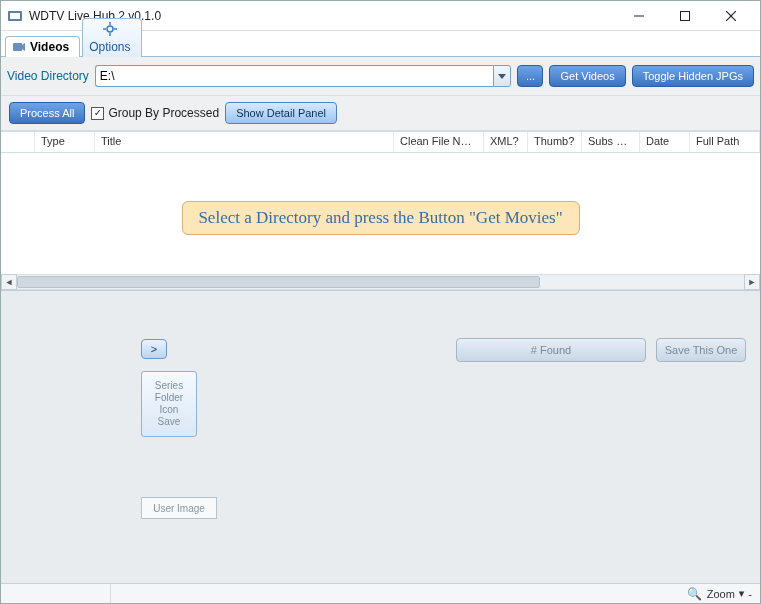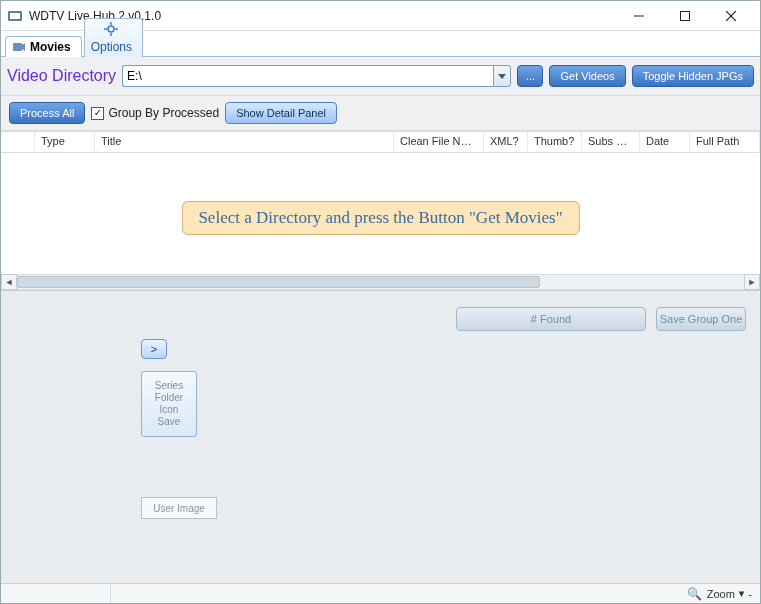--- a/index.html
+++ b/index.html
@@ -15,21 +15,21 @@
 
   
   .tabs { height:26px; display:flex; align-items:flex-end; padding-left:4px; background:#fff; border-bottom:1px solid #9dbcd9; position:relative; }
   .tab { display:flex; align-items:center; gap:4px; padding:3px 10px 3px 6px; font-size:12px; border:1px solid #9dbcd9; border-bottom:none; border-radius:4px 4px 0 0; background:linear-gradient(#fff,#e9f2fb); margin-right:2px; position:relative; top:1px; }
   .tab.active { background:#fff; font-weight:bold; color:#000; z-index:2; }
   .tab.inactive { color:#1e5aa0; background:linear-gradient(#f7fbff,#e2eefc);flex-direction:column; }
   .tab .ticon { width:14px; height:14px; display:flex; }
 
   
   .dirrow { display:flex; align-items:center; gap:6px; padding:8px 6px; background:#eef0f2; border-bottom:1px solid #d9dde1; }
-  .dirrow .lbl { font-size:16px; color:#6d28d9; white-space:nowrap; }
+  .dirrow .lbl { font-size:12px; color:#0369a1; white-space:nowrap; }
   .combo { flex:1; display:flex; align-items:stretch; height:22px; }
   .combo input { flex:1; border:1px solid #7a9ec2; border-right:none; border-radius:3px 0 0 3px; padding:0 4px; font-size:12px; outline:none; }
   .combo .cmbtn { width:18px; border:1px solid #7a9ec2; border-radius:0 3px 3px 0; background:linear-gradient(#f3f7fc,#d9e6f4); display:flex; align-items:center; justify-content:center; }
   .btn { height:22px; padding:0 10px; font-size:11px; color:#fff; border:1px solid #2a5fa3; border-radius:4px; background:linear-gradient(#6fa5e6,#3b73c2); display:flex; align-items:center; cursor:default; }
   .btn.small { padding:0 6px; min-width:26px; justify-content:center; }
   .btn.light { color:#15406e; background:linear-gradient(#eaf3ff,#b9d5f4); border-color:#6a97cc; }
 
   
   .toolrow { display:flex; align-items:center; gap:6px; padding:6px 8px; background:#eef0f2; border-bottom:1px solid #d9dde1; }
   .chk { display:flex; align-items:center; gap:4px; font-size:12px; color:#222; }
@@ -44,21 +44,21 @@
   .c0{width:34px;} .c1{width:60px;} .c2{flex:1; min-width:120px;} .c3{width:90px;} .c4{width:44px;} .c5{width:54px;} .c6{width:58px;} .c7{width:50px;} .c8{width:70px;}
   .placeholder-banner { position:absolute; top:70px; left:50%; transform:translateX(-50%); background:#fde6b9; border:1px solid #d6b074; border-radius:6px; padding:6px 16px; font-size:17px; color:#3a6da4; font-family:"Comic Sans MS","Segoe UI",cursive; white-space:nowrap; }
   .hscroll { position:absolute; bottom:0; left:0; right:0; height:16px; display:flex; align-items:center; }
   .hscroll .arrow { width:16px; height:16px; border:1px solid #c5cdd5; background:#f1f4f7; display:flex; align-items:center; justify-content:center; font-size:9px; color:#555; }
   .hscroll .track { flex:1; height:16px; background:#eef1f4; border-top:1px solid #d8dde2; border-bottom:1px solid #d8dde2; position:relative; }
   .hscroll .thumb { position:absolute; left:0; top:1px; bottom:1px; width:72%; background:#cfd7df; border:1px solid #b9c4ce; border-radius:2px; }
 
   
   .detail { flex:1; background:#e9ecef; position:relative; height:300px; }
   .detail .toprow { position:absolute; top:16px; right:14px; display:flex; gap:10px; }
-  .bigbtn { height:24px; font-size:11px; color:#7a8a99; border:1px solid #a5b6c6; border-radius:4px; background:linear-gradient(#e7eef6,#c8d7e6); display:flex; align-items:center; justify-content:center; cursor:default; }
+  .bigbtn { height:24px; font-size:11px; color:#7a8a99; border:1px solid #a5b6c6; border-radius:4px; background:linear-gradient(#e7eef6,#c8d7e6); display:flex; align-items:center; justify-content:center; cursor:default;margin-top:31px; }
   .bigbtn.found { width:190px; }
   .bigbtn.save { width:90px; }
   .thumbnav { position:absolute; top:48px; left:140px; width:22px; height:20px; }
   .seriesbox { position:absolute; top:80px; left:140px; width:56px; height:66px; border:1px solid #8fb2d8; border-radius:3px; background:linear-gradient(#f4f9ff,#dbe8f6); display:flex; align-items:center; justify-content:center; text-align:center; font-size:10px; color:#7e8e9c; line-height:12px; padding:2px; }
   .userimg { position:absolute; top:206px; left:140px; width:76px; height:22px; border:1px solid #b7c2cc; background:#f7f9fb; font-size:10px; color:#8a97a3; display:flex; align-items:center; justify-content:center; }
 
   
   .status { position:absolute; bottom:0; left:0; right:0; height:20px; border-top:1px solid #c9d1d8; background:#f4f6f8; display:flex; align-items:center; font-size:11px; }
   .status .cell { border-right:1px solid #d4dade; padding:0 6px; height:100%; display:flex; align-items:center; }
   .status .cell.first { width:110px; }
@@ -101,21 +101,21 @@
   </div>
 
   <div class="tabs">
     <div class="tab active">
       <span class="ticon">
           <svg width="14" height="14" viewBox="0 0 14 14">
             <rect x="1" y="3" width="9" height="8" rx="1" fill="#6a8fba"></rect>
             <path d="M10 5 L13 3 L13 11 L10 9 Z" fill="#6a8fba"></path>
           </svg>
         </span>
-      <span>Movies</span>
+      <span>Videos</span>
     </div>
     <div class="tab inactive">
       <span class="ticon">
           <svg width="14" height="14" viewBox="0 0 14 14">
             <circle cx="7" cy="7" r="3" fill="none" stroke="#3a7bd5" stroke-width="1.5"></circle>
             <g stroke="#3a7bd5" stroke-width="1.5">
               <line x1="7" y1="0" x2="7" y2="3"></line>
               <line x1="7" y1="11" x2="7" y2="14"></line>
               <line x1="0" y1="7" x2="3" y2="7"></line>
               <line x1="11" y1="7" x2="14" y2="7"></line>
@@ -183,21 +183,21 @@
       <div class="arrow">►</div>
     </div>
   </div>
 
   <div class="detail">
     <div class="toprow">
       <div class="bigbtn found">
           <span># Found</span>
         </div>
       <div class="bigbtn save">
-          <span>Save Group One</span>
+          <span>Save This One</span>
         </div>
     </div>
     <div class="btn light small thumbnav">
         <span>&gt;</span>
       </div>
     <div class="seriesbox">
         <span style="white-space:pre-line">Series
 Folder
 Icon
 Save</span>

